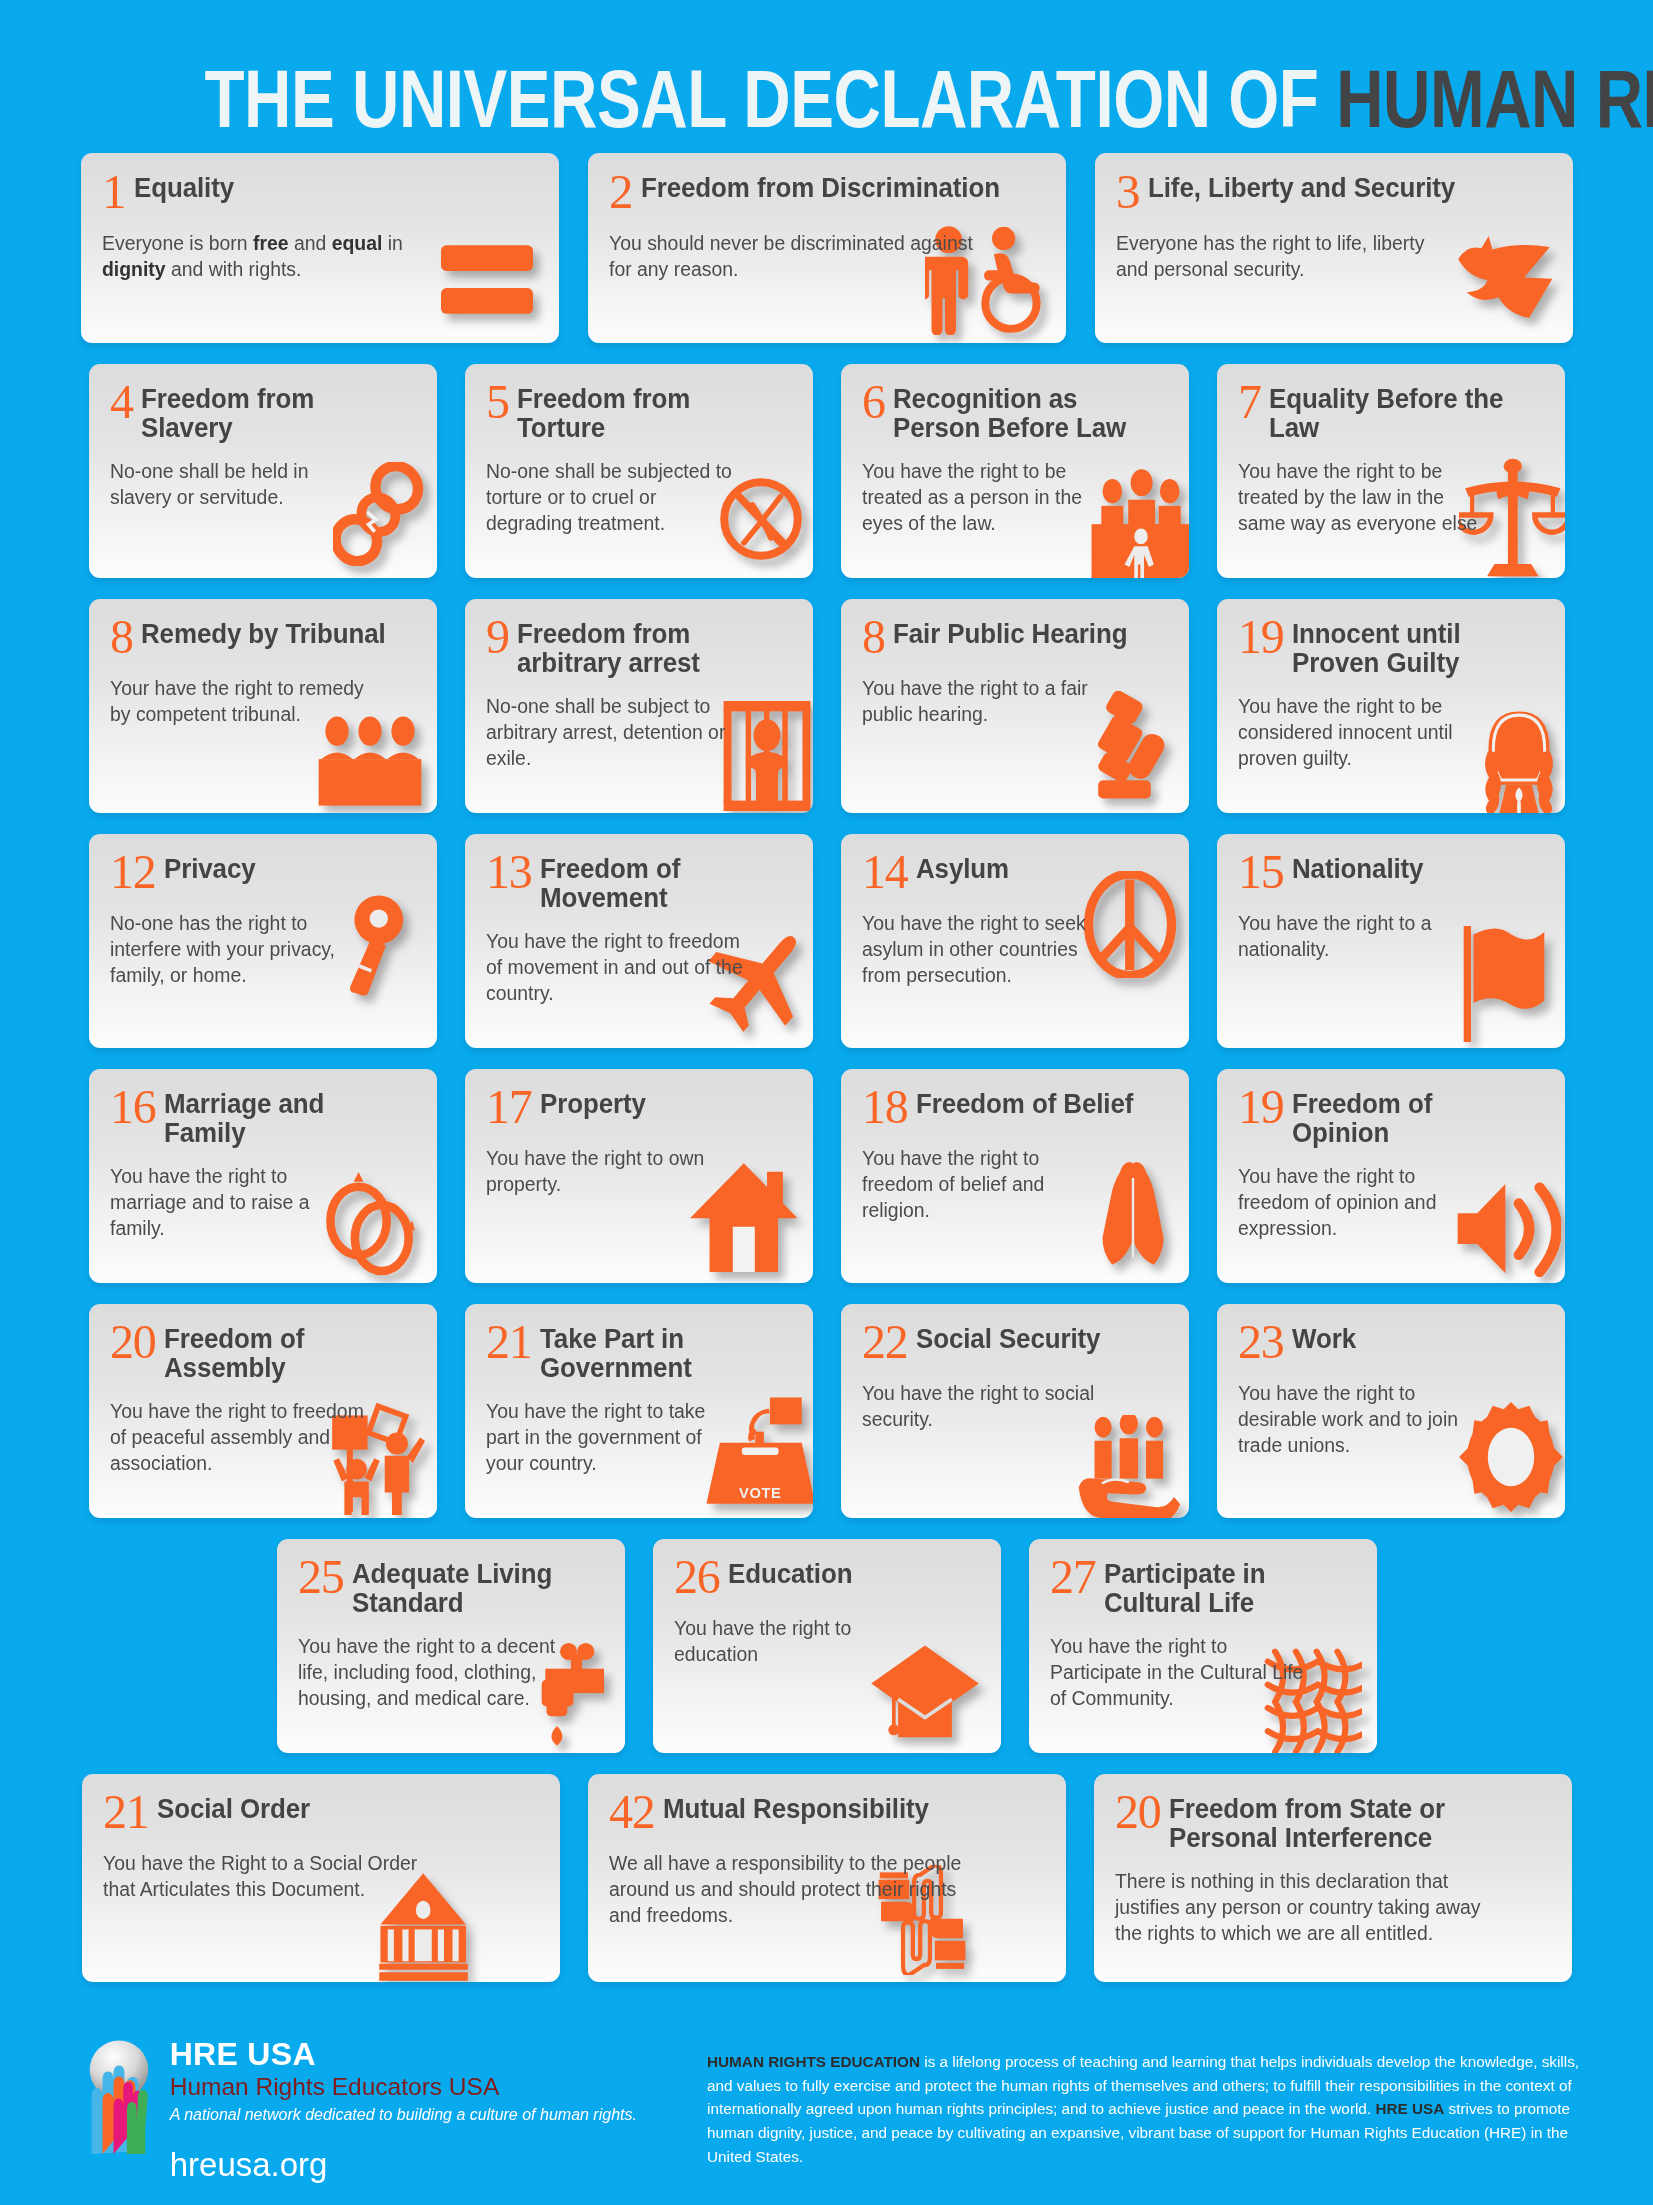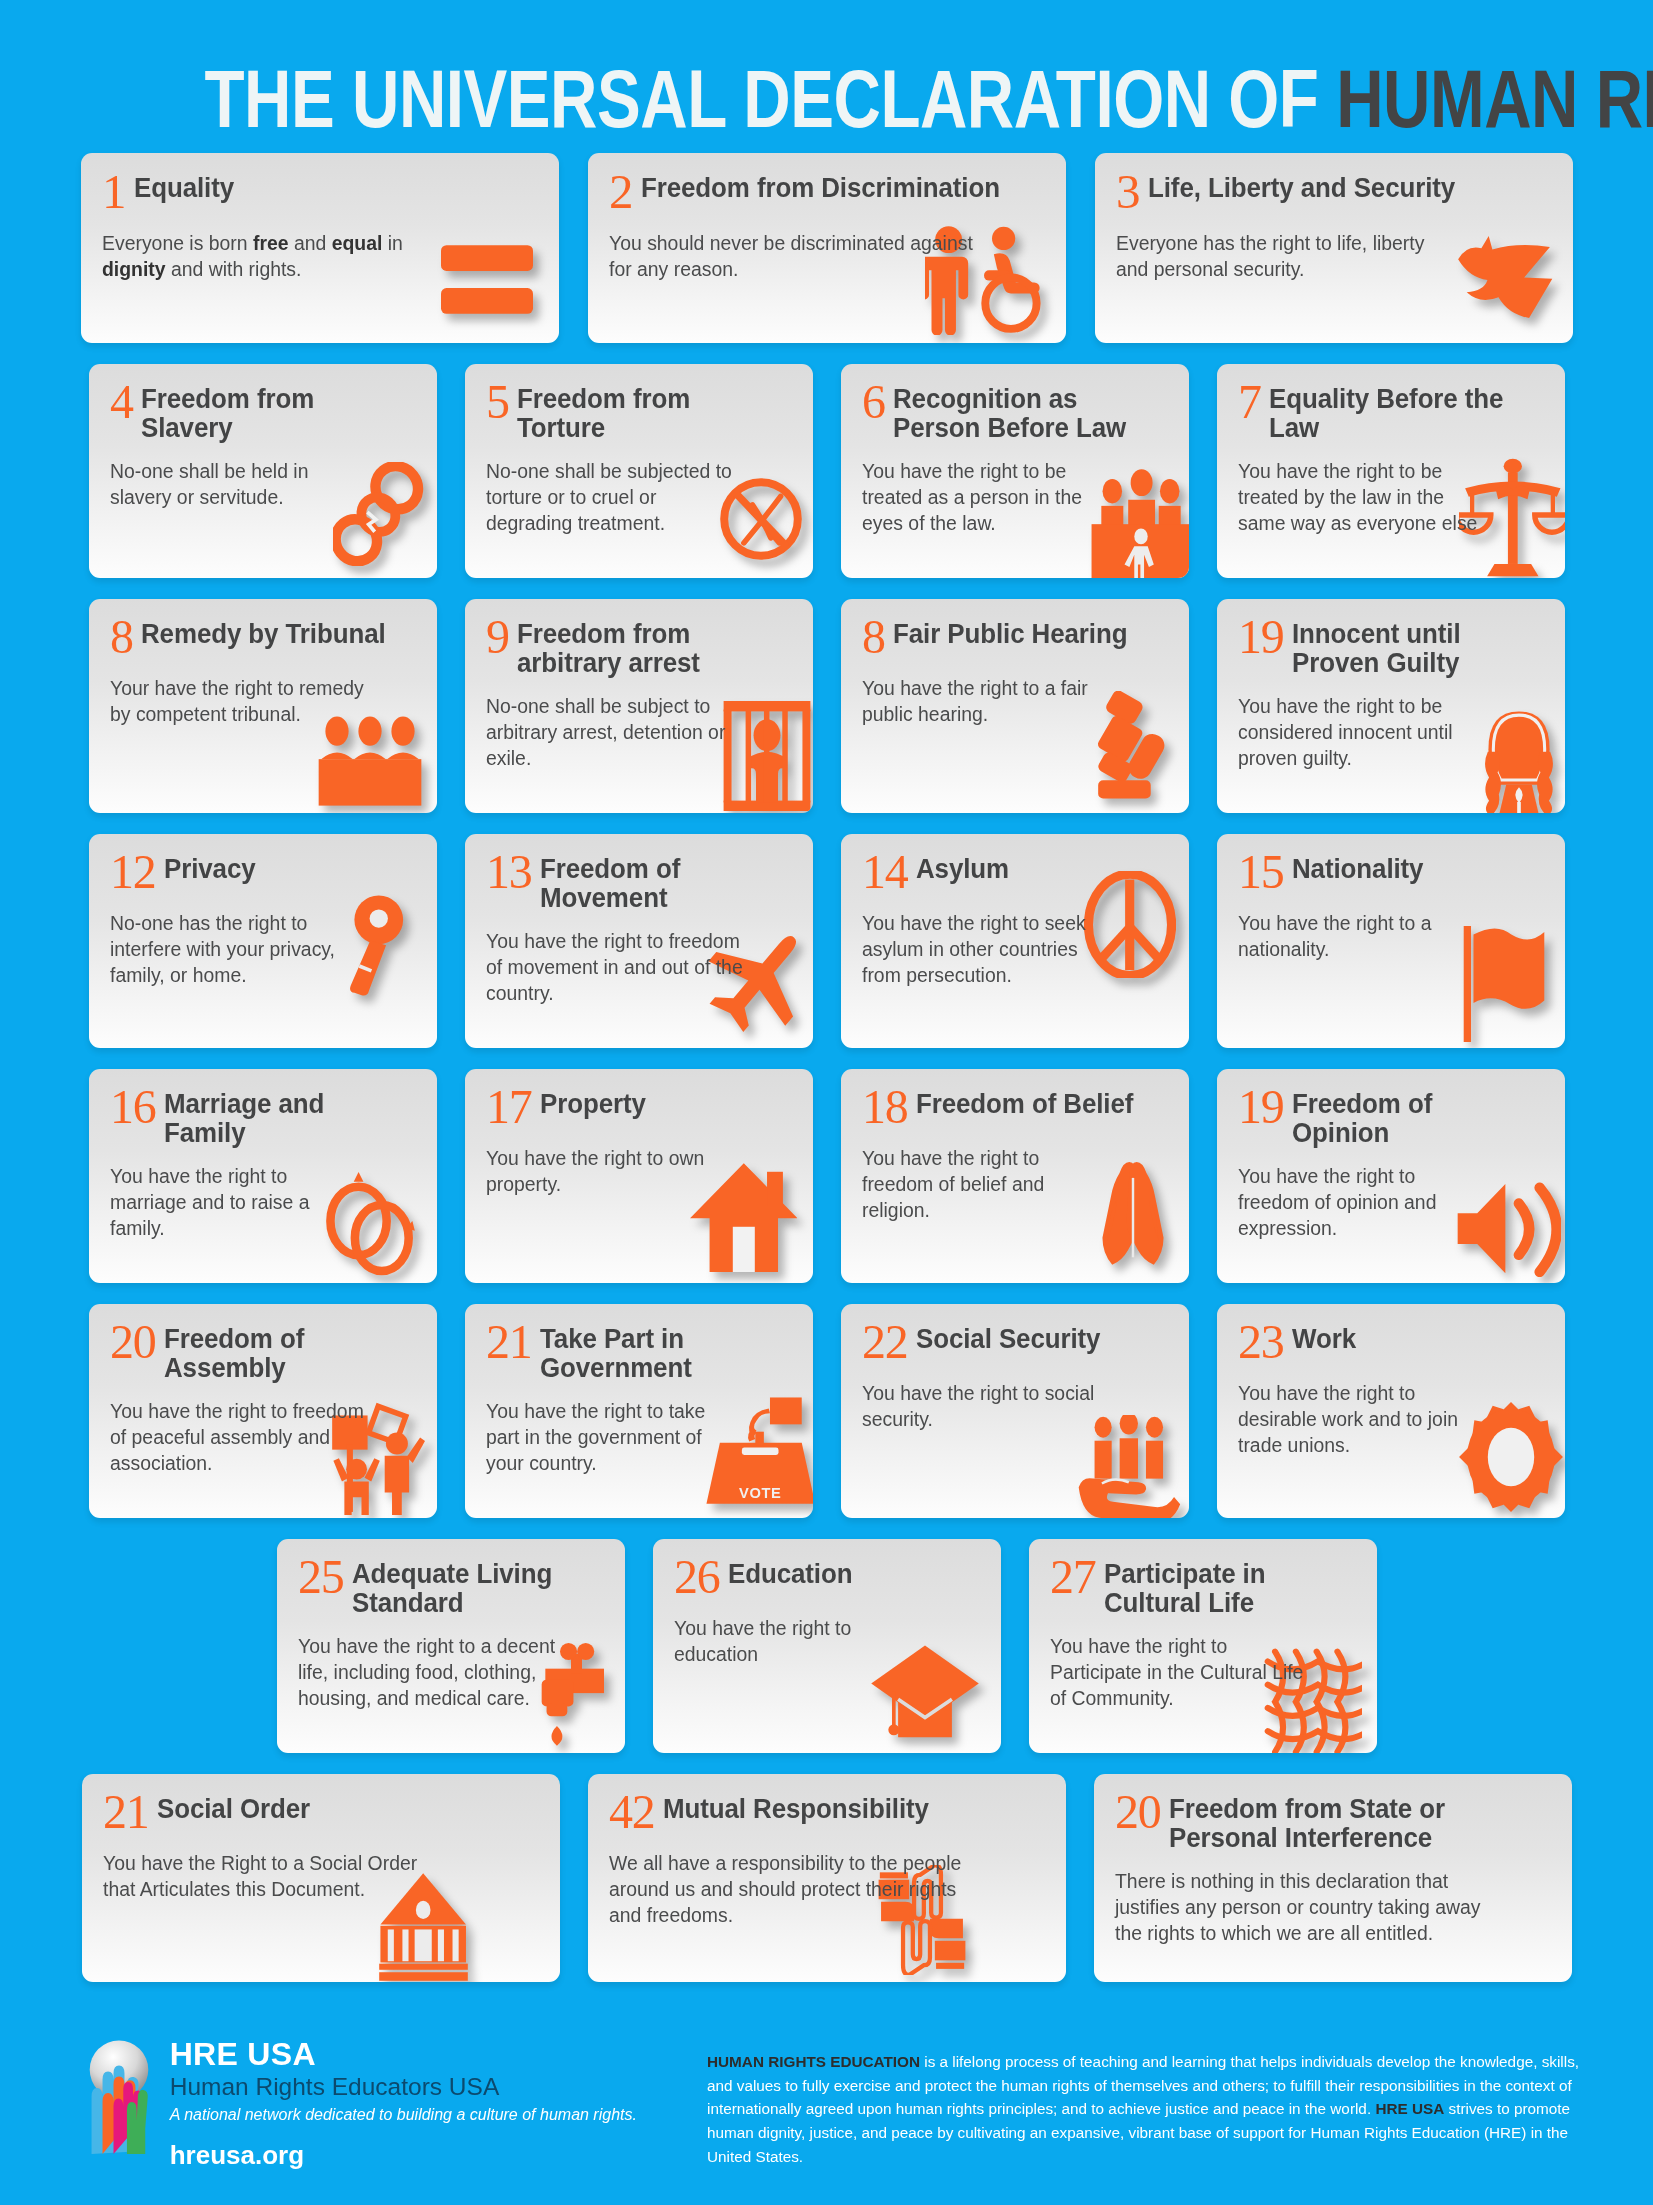--- a/index.html
+++ b/index.html
@@ -94,30 +94,30 @@
 
   
   #footer{ position:absolute; left:0; top:2021px; width:1450px; height:184px; }
   #logo-block{ position:absolute; left:83px; top:17px; display:flex; gap:14.7px; align-items:flex-start;}
   #hands-logo{ width:72px; height:116px; position:relative; }
   .brand-main{
     color:#ffffff; font-family:"Liberation Sans Narrow","Liberation Sans",sans-serif;
     font-weight:700; font-size:32px; line-height:1; letter-spacing:0.3px;
   }
   .brand-sub{
-    color:#0c4a6e; font-family:"Liberation Sans Narrow","Liberation Sans",sans-serif;
+    color:#7f1d1d; font-family:"Liberation Sans Narrow","Liberation Sans",sans-serif;
     font-weight:400; font-size:24.5px; line-height:1.22; margin-top:1.8px;
   }
   .brand-tag{
     color:#ffffff; font-family:"Liberation Sans Narrow","Liberation Sans",sans-serif;
     font-style:italic; font-size:16px; line-height:1.2; margin-top:3.7px;
   }
   .brand-url{
     color:#ffffff; font-family:"Liberation Sans Narrow","Liberation Sans",sans-serif;
-    font-weight:700; font-size:26px; line-height:1; margin-top:17px;
+    font-weight:400; font-size:33px; line-height:1; margin-top:23px;
   }
   #footer-para{
     position:absolute; left:707px; top:29px; width:900px;
     color:#ffffff;
     font-family:"Liberation Sans Narrow","Liberation Sans",sans-serif;
     font-size:15.3px; line-height:1.55; text-align:left;
   }
   #footer-para b{font-weight:700;color:#2d2d2d;}
   #footer-para .hre{font-weight:700;color:#2d2d2d;}
 </style>

